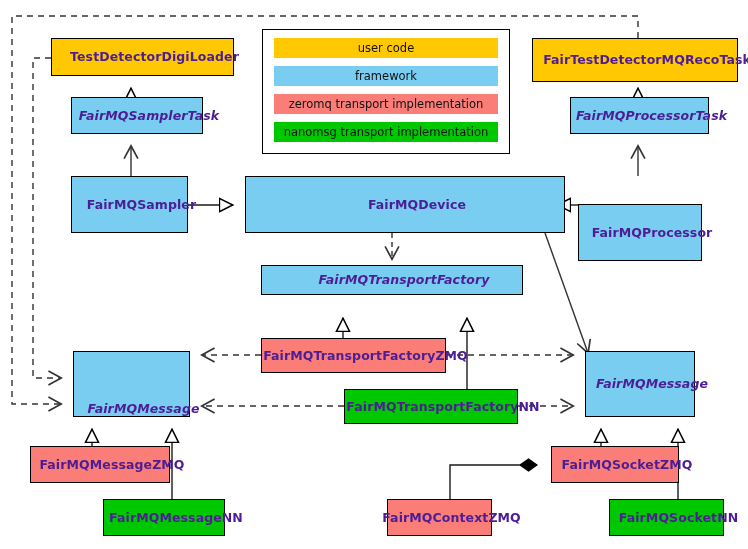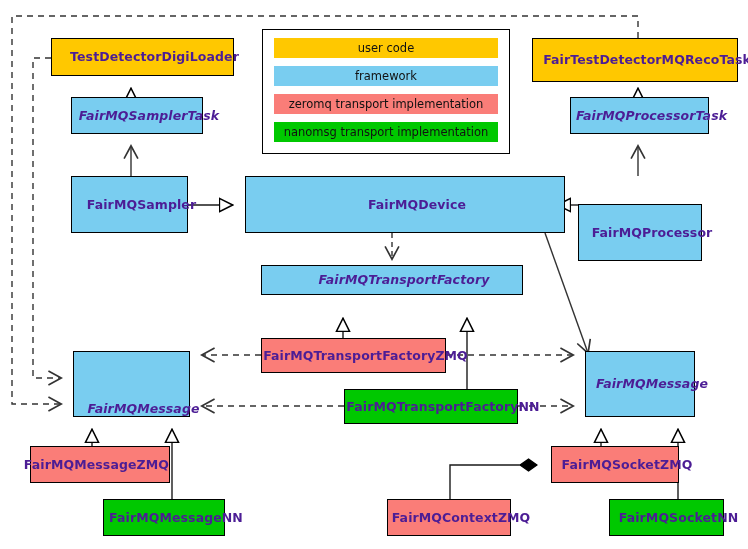--- a/index.html
+++ b/index.html
@@ -164,33 +164,33 @@
       </div>
       <div class="node c-nn" style="left: 344px; top: 389px; width: 174px; height: 35px;">
         <span>FairMQTransportFactoryNN</span>
       </div>
       <div class="node c-framework abstract" style="left: 73px; top: 351px; width: 117px; height: 66px; align-items: flex-end;">
         <span>FairMQMessage</span>
       </div>
       <div class="node c-framework abstract" style="left: 585px; top: 351px; width: 110px; height: 66px;">
         <span>FairMQMessage</span>
       </div>
-      <div class="node c-zmq" style="left: 30px; top: 446px; width: 140px; height: 37px; justify-content: flex-end;">
+      <div class="node c-zmq" style="left: 30px; top: 446px; width: 140px; height: 37px;">
         <span>FairMQMessageZMQ</span>
       </div>
       <div class="node c-nn" style="left: 103px; top: 499px; width: 122px; height: 37px;">
         <span>FairMQMessageNN</span>
       </div>
       <div class="node c-zmq" style="left: 551px; top: 446px; width: 128px; height: 37px;">
         <span>FairMQSocketZMQ</span>
       </div>
       <div class="node c-nn" style="left: 609px; top: 499px; width: 115px; height: 37px;">
         <span>FairMQSocketNN</span>
       </div>
-      <div class="node c-zmq" style="left: 387px; top: 499px; width: 124px; height: 37px; align-items: center;">
+      <div class="node c-zmq" style="left: 387px; top: 499px; width: 105px; height: 37px; align-items: center;">
         <span>FairMQContextZMQ</span>
       </div>
     </div>
 
   <div id="legend">
       <div class="legend-row" style="background: rgb(255, 200, 0);">
         <span>user code</span>
       </div>
       <div class="legend-row" style="background: rgb(121, 205, 240);">
         <span>framework</span>

